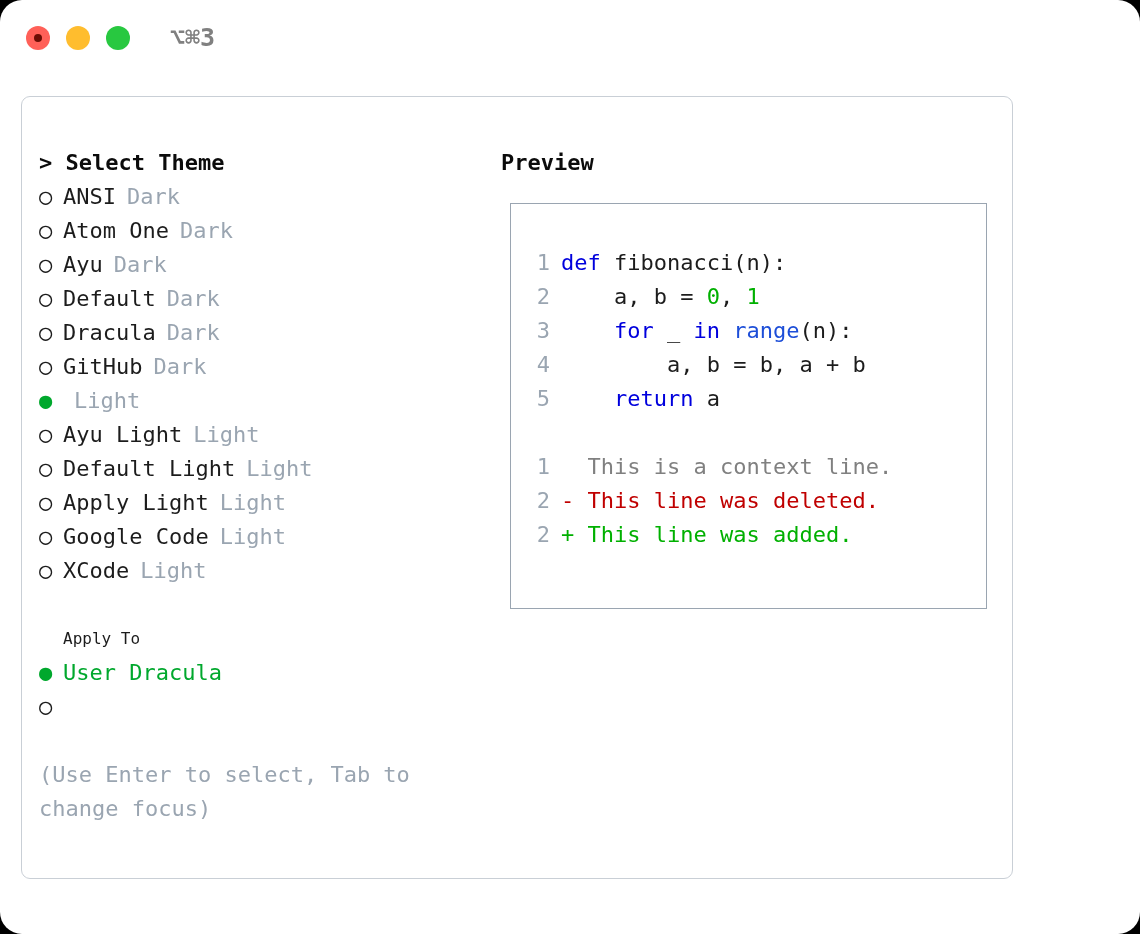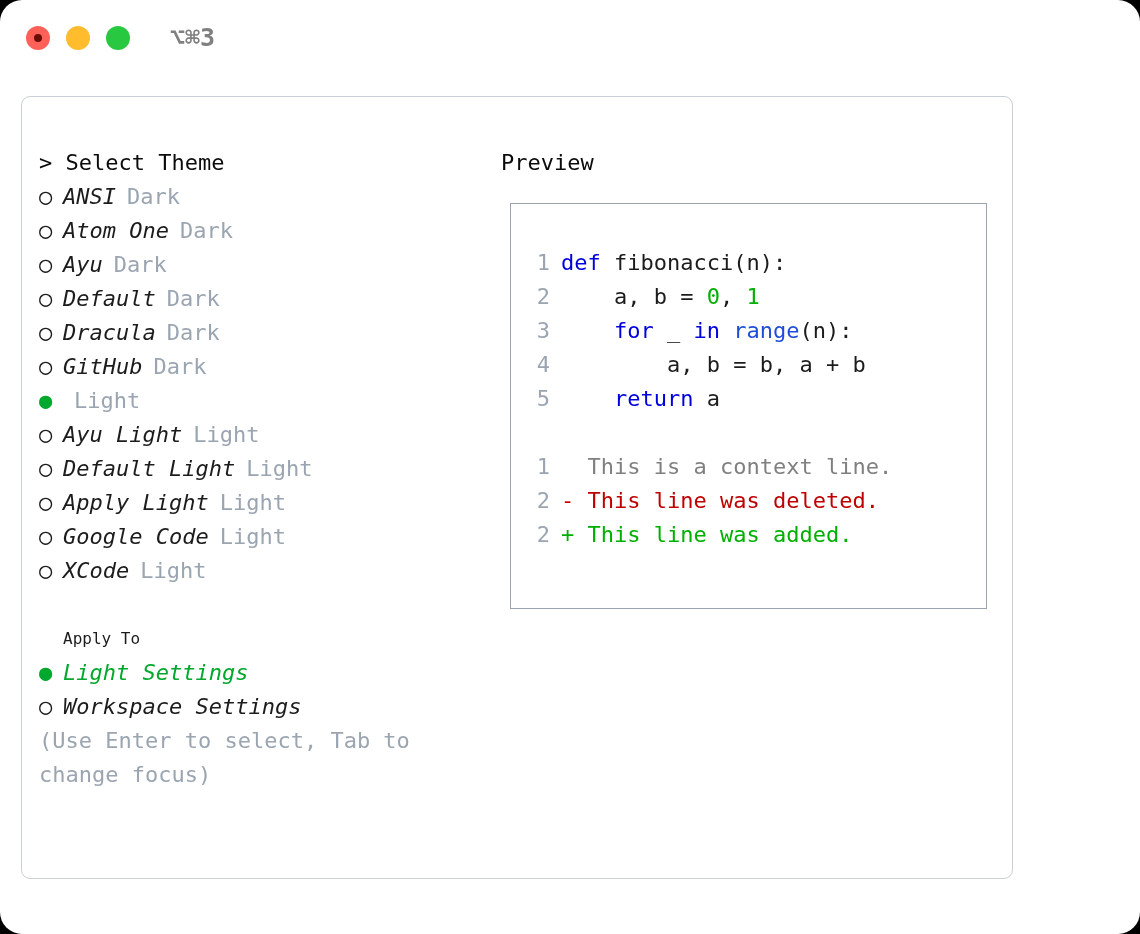--- a/index.html
+++ b/index.html
@@ -84,21 +84,21 @@
 
   
   .left-pane {
     position: absolute;
     left: 17px;
     top: 49px;
     width: 460px;
   }
   .pane-title {
     font-size: 22px;
-    font-weight: normal;
+    font-weight: bold;
     color: #0b0b0b;
     line-height: 34px;
     white-space: pre;
   }
   .opt-row {
     display: flex;
     align-items: baseline;
     font-size: 22px;
     line-height: 34px;
     color: #1c1c1c;
@@ -106,37 +106,38 @@
   }
   .marker {
     width: 24px;
     display: inline-block;
     flex: 0 0 24px;
     font-size: 22px;
     line-height: 34px;
   }
   .marker-off { color: #1c1c1c; }
   .marker-on  { color: #00a82d; }
-  .opt-label  { color: #1c1c1c; font-style: italic; }
+  .opt-label  { color: #1c1c1c; }
   .opt-label.sel { color: #00a82d; }
   .opt-variant {
     color: #9aa5b1;
     padding-left: 11px;
   }
 
   .section-gap { height: 34px; }
   .apply-title {
     font-size: 16px;
     color: #1c1c1c;
     line-height: 34px;
     padding-left: 24px;
     white-space: pre;
   }
 
   .hint {
+    margin-top: 34px;
     font-size: 22px;
     line-height: 34px;
     color: #9aa5b1;
     width: 415px;
     white-space: pre-wrap;
   }
 
   
   .right-pane {
     position: absolute;
@@ -209,22 +210,22 @@
           <div class="opt-row"><span class="marker marker-off">○</span><span class="opt-label">Default Light</span><span class="opt-variant">Light</span></div>
           <div class="opt-row"><span class="marker marker-off">○</span><span class="opt-label">Apply Light</span><span class="opt-variant">Light</span></div>
           <div class="opt-row"><span class="marker marker-off">○</span><span class="opt-label">Google Code</span><span class="opt-variant">Light</span></div>
           <div class="opt-row"><span class="marker marker-off">○</span><span class="opt-label">XCode</span><span class="opt-variant">Light</span></div>
         </div>
 
       <div class="section-gap"></div>
 
       <div class="apply-title">Apply To</div>
       <div id="apply-list">
-          <div class="opt-row"><span class="marker marker-on">●</span><span class="opt-label sel">Light Settings</span></div>
-          <div class="opt-row"><span class="marker marker-off">○</span><span class="opt-label">Workspace Settings</span></div>
+          <div class="opt-row"><span class="marker marker-on">●</span><span class="opt-label sel">User Dracula</span></div>
+          <div class="opt-row"><span class="marker marker-off">○</span></div>
         </div>
 
       <div class="hint">(Use Enter to select, Tab to change focus)</div>
     </div>
 
     <div class="right-pane">
       <div class="pane-title">Preview</div>
       <div class="preview-box">
         <div class="code" id="code-block"><span class="code-line"><span class="ln">1</span><span class="kw">def</span><span class="pln"> fibonacci(n):</span></span><span class="code-line"><span class="ln">2</span><span class="pln">    a, b = </span><span class="num">0</span><span class="pln">, </span><span class="num">1</span></span><span class="code-line"><span class="ln">3</span><span class="pln">    </span><span class="kw">for</span><span class="pln"> _ </span><span class="kw">in</span><span class="pln"> </span><span class="bif">range</span><span class="pln">(n):</span></span><span class="code-line"><span class="ln">4</span><span class="pln">        a, b = b, a + b</span></span><span class="code-line"><span class="ln">5</span><span class="pln">    </span><span class="kw">return</span><span class="pln"> a</span></span><span class="blank-line"></span><span class="code-line"><span class="ln">1</span><span class="ctx">  </span><span class="ctx">This is a context line.</span></span><span class="code-line"><span class="ln">2</span><span class="del">- </span><span class="del">This line was deleted.</span></span><span class="code-line"><span class="ln">2</span><span class="add">+ </span><span class="add">This line was added.</span></span></div>
       </div>

